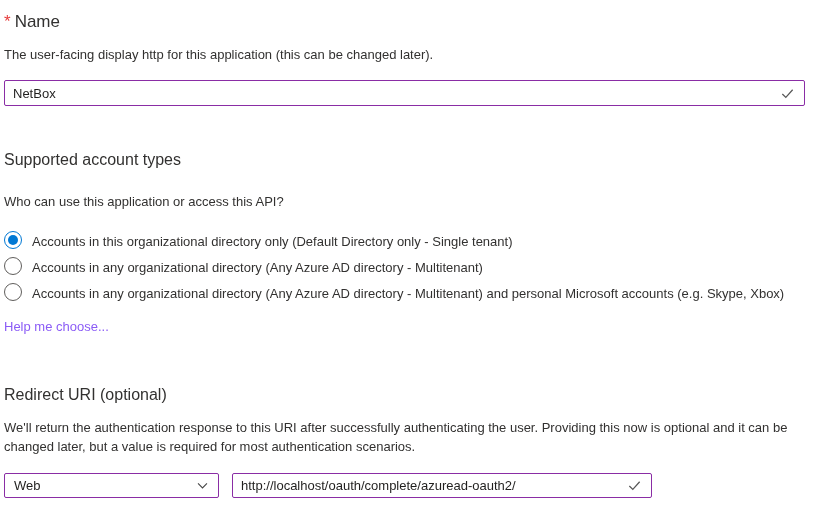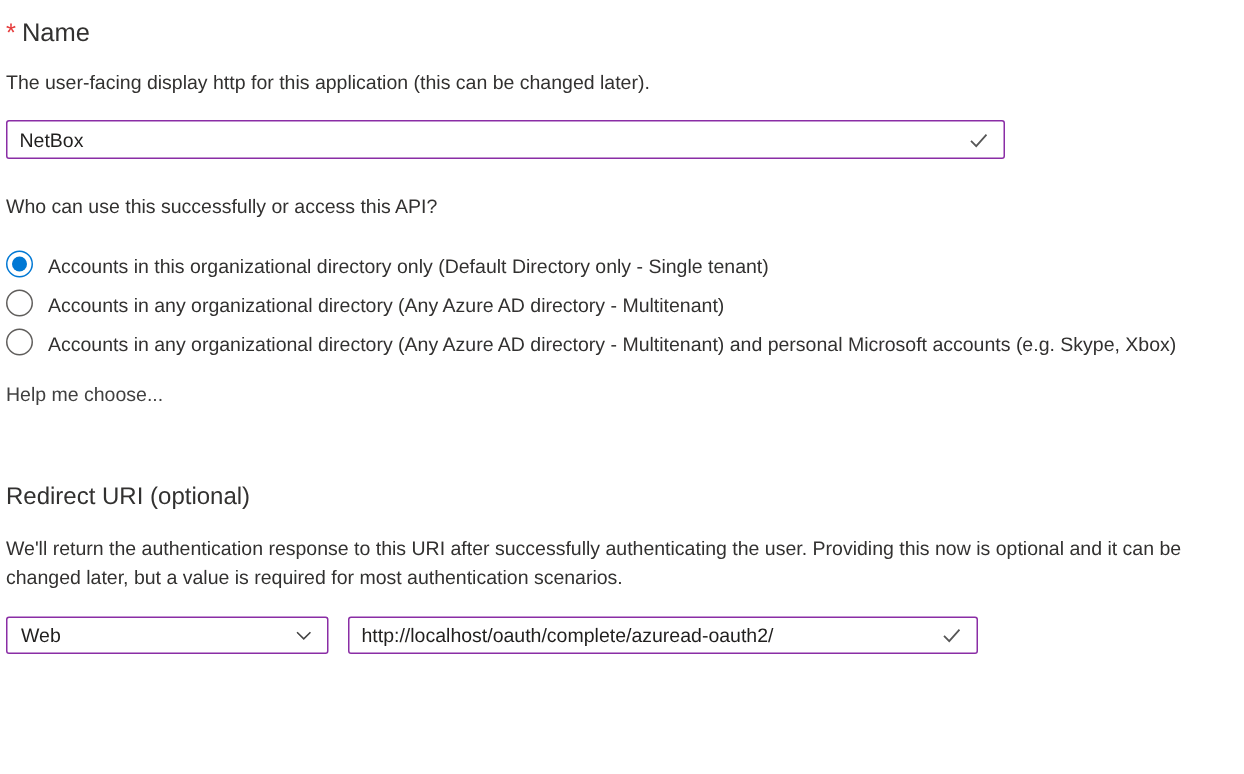--- a/index.html
+++ b/index.html
@@ -34,21 +34,21 @@
   .required {
     color: #e63c3c;
     margin-right: 4px;
   }
   .body-text {
     font-size: 13px;
     line-height: 19px;
     color: #323130;
   }
   .desc1 { margin-top: 13px; }
-  .name-field { margin-top: 16px; width: 666px; }
+  .name-field { margin-top: 16px; width: 801px; }
 
   .text-field {
     display: flex;
     align-items: center;
     box-sizing: border-box;
     height: 26px;
     border: 1px solid #8a2da5;
     border-radius: 2px;
     background: #fff;
   }
@@ -100,21 +100,21 @@
   }
   .radio-label {
     font-size: 13px;
     color: #323130;
     white-space: nowrap;
   }
 
   .help-link {
     margin-top: 18px;
     font-size: 13px;
-    color: #404040;
+    color: #8b5cf6;
     text-decoration: none;
     display: inline-block;
     cursor: pointer;
   }
 
   .section-redirect { margin-top: 50px; }
   .desc2 { margin-top: 14px; max-width: 800px; }
 
   .redirect-row {
     margin-top: 17px;
@@ -157,22 +157,23 @@
   <div class="text-field name-field">
     <input type="text" value="NetBox" style="">
     <span class="field-icon">
       <svg width="15" height="15" viewBox="0 0 16 16">
           <path d="M2.5 8.5 L6.2 12.2 L13.5 4" stroke="#575757" stroke-width="1.3" fill="none"></path>
         </svg>
     </span>
   </div>
 
   
-
-  <div class="body-text question">Who can use this successfully or access this API?</div>
+  <h2 class="h-section section-account">Supported account types</h2>
+
+  <div class="body-text question">Who can use this application or access this API?</div>
 
   <div class="radio-group">
     <div class="radio-row">
       <span class="radio-circle checked"></span>
       <span class="radio-label">Accounts in this organizational directory only (Default Directory only - Single tenant)</span>
     </div>
     <div class="radio-row">
       <span class="radio-circle"></span>
       <span class="radio-label">Accounts in any organizational directory (Any Azure AD directory - Multitenant)</span>
     </div>

